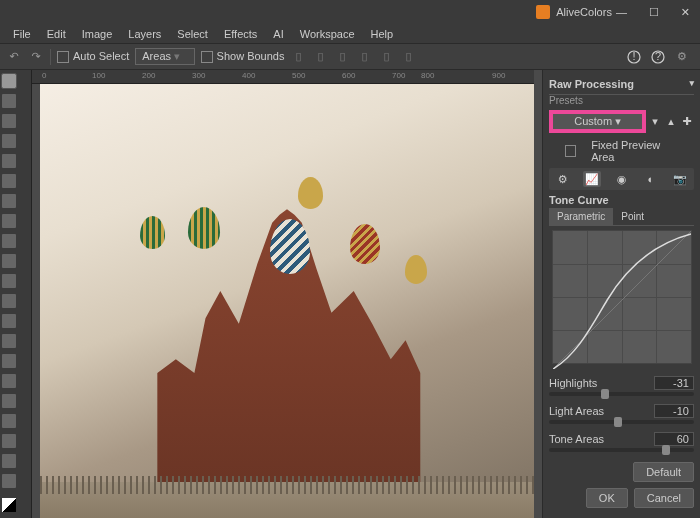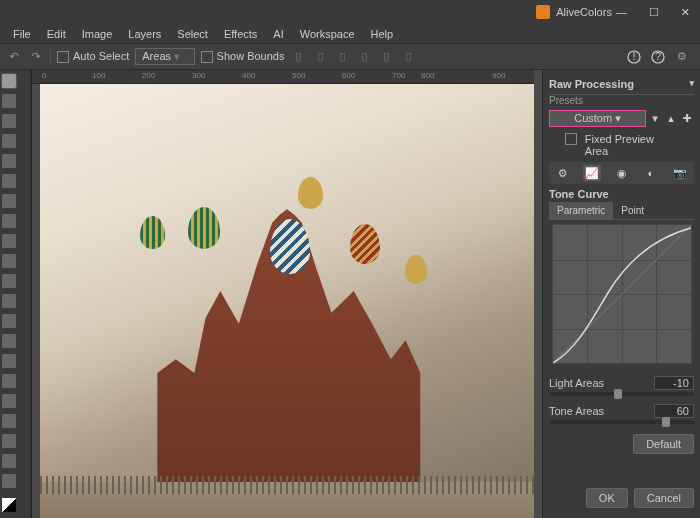--- a/index.html
+++ b/index.html
@@ -41,23 +41,23 @@
 .d4 { width:30px;height:40px; background: repeating-linear-gradient(135deg,#9a3526 0 3px,#c9a64a 3px 6px); bottom:260px;left:310px;}
 .d5 { width:25px;height:33px; background: repeating-linear-gradient(90deg,#2a6b3a 0 3px,#c9a64a 3px 6px); bottom:275px;left:100px;}
 .d6 { width:22px;height:29px; background: #c9a64a; bottom:240px;left:365px;}
 .ground { position:absolute; bottom:0; left:0; right:0; height:42px; background:linear-gradient(#9a8d79,#867862);}
 .fence { position:absolute; bottom:30px; left:0; right:0; height:18px; background: repeating-linear-gradient(90deg, #6a5f50 0 2px, transparent 2px 6px);}
 .right-panel { width: 158px; background: #3a3a3a; border-left: 1px solid #2a2a2a; display:flex;flex-direction:column; padding: 4px 6px;}
 .panel-header { font-weight:bold; padding: 4px 0; border-bottom:1px solid #555; display:flex; justify-content:space-between;}
 .panel-header .tri { font-size:9px;}
 .presets-row { display:flex; align-items:center; gap:2px; margin:4px 0;}
 .presets-label { font-size:10px; color:#999; }
-.presets-combo { flex:1; background:#555; border:1px solid #ec4899; padding:1px 4px; text-align:center;}
+.presets-combo { flex:1; background:#555; border:4px solid #ec4899; padding:1px 4px; text-align:center;}
 .icon-btn { width:14px;height:14px;display:flex;align-items:center;justify-content:center;color:#ccc;cursor:pointer;}
-.fpa-row { display:flex;gap:4px; padding:2px 16px; margin-bottom:3px;}
+.fpa-row { display:flex;align-items:center; gap:11px; padding:2px 16px; margin-bottom:3px;}
 .view-tabs { display:flex; gap:6px; padding:4px 0; align-items:center; justify-content:space-around;}
 .vt-icon { width:18px;height:16px; display:flex;align-items:center;justify-content:center; color:#ccc;}
 .section-title { font-weight:bold; padding:4px 0 2px; }
 .curve-tabs { display:flex; border-bottom:1px solid #555; margin-bottom:4px;}
 .curve-tab { padding:3px 8px; cursor:pointer; font-size:10px;}
 .curve-tab.active { background:#555; }
 .curve-box { width:140px; height:140px; background:#5a5a5a; border:1px solid #444; position:relative; margin:0 auto 8px;}
 .gl { position:absolute; background:#4a4a4a;}
 .gl.h { height:1px; left:0; right:0;}
 .gl.v { width:1px; top:0; bottom:0;}
@@ -225,20 +225,29 @@
         <div class="gl v" style="left:50%"></div>
         <div class="gl v" style="left:75%"></div>
       <svg class="curve-diag" viewBox="0 0 140 140">
         <line x1="0" y1="140" x2="140" y2="0" stroke="#777" stroke-width="1"></line>
         <path d="M0 140 C 25 125, 40 95, 55 70 S 95 15, 140 3" fill="none" stroke="#ddd" stroke-width="1.5"></path>
       </svg>
     </div>
 
     <div class="slider-row">
       <div class="slider-head">
+          <span>Highlights</span>
+          <span class="slider-val">-31</span>
+        </div>
+      <div class="slider-track">
+          <div class="slider-thumb" style="left:36%"></div>
+        </div>
+    </div>
+    <div class="slider-row">
+      <div class="slider-head">
           <span>Light Areas</span>
           <span class="slider-val">-10</span>
         </div>
       <div class="slider-track">
           <div class="slider-thumb" style="left:45%"></div>
         </div>
     </div>
     <div class="slider-row">
       <div class="slider-head">
           <span>Tone Areas</span>

